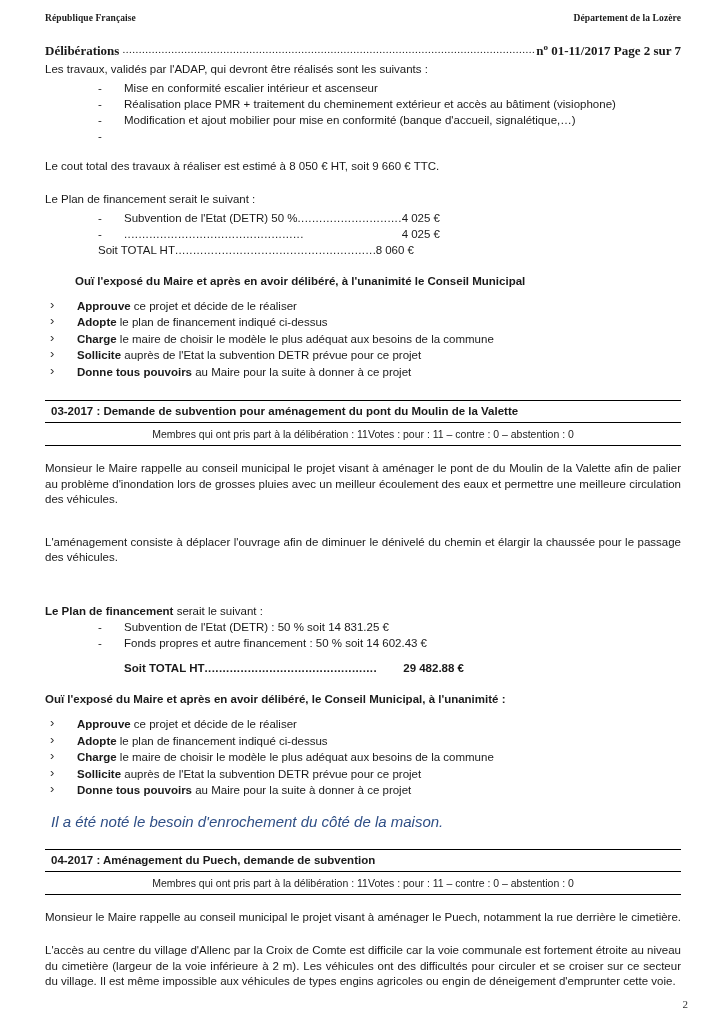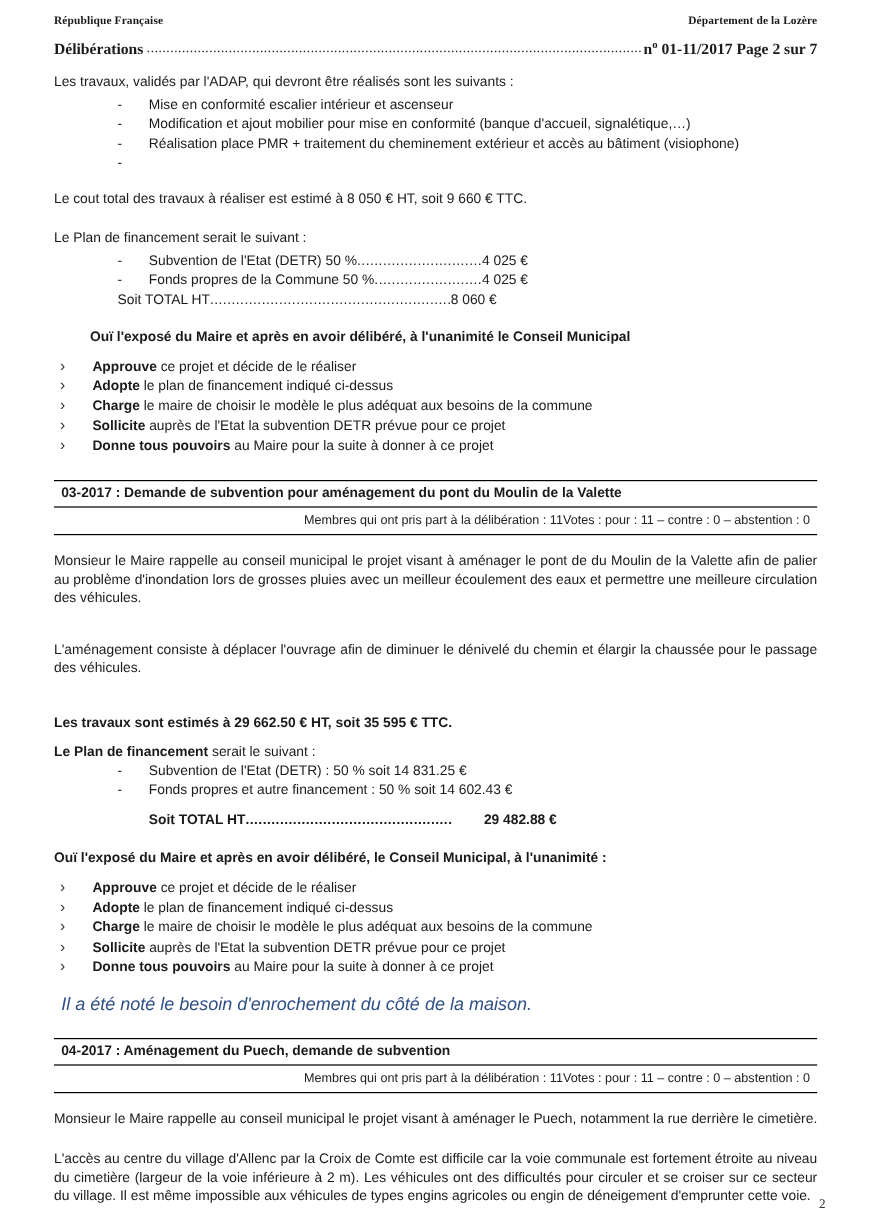--- a/index.html
+++ b/index.html
@@ -40,21 +40,21 @@
     line-height: 12px;
     font-weight: bold;
     letter-spacing: 0.1px;
   }
   .hdr-row2 {
     display: flex;
     align-items: baseline;
     font-size: 13px;
     line-height: 16px;
     font-weight: bold;
-    margin-top: 5px;
+    margin-top: 15px;
     white-space: nowrap;
   }
   .hdr-leader {
     flex: 1 1 auto;
     overflow: hidden;
     white-space: nowrap;
     font-size: 11px;
     font-weight: normal;
     letter-spacing: 0.5px;
     margin: 0 1px 0 3px;
@@ -187,21 +187,21 @@
   .delib-header {
     border-top: 1.2px solid #000;
     border-bottom: 1.2px solid #000;
     padding: 3px 0 3px 6px;
     font-weight: bold;
     font-size: 11.5px;
     line-height: 15px;
   }
   .delib-meta {
     display: flex;
-    justify-content: flex-end;
+    justify-content: center;
     align-items: baseline;
     border-bottom: 1.2px solid #000;
     padding: 4px 4px 4px 6px;
     font-size: 10.5px;
     line-height: 14px;
     color: #222;
   }
   .delib-meta .votes { padding-right: 2px; }
 
   .note-italic {
@@ -238,41 +238,40 @@
       <span class="hdr-ref"><span>n</span><span class="sup">o</span><span> 01-11/2017 Page 2 sur 7</span></span>
     </div>
   </div>
 
   <div class="content">
 
     <p class="para lead">Les travaux, validés par l'ADAP, qui devront être réalisés sont les suivants :</p>
 
     <ul class="dash-list">
       <li>Mise en conformité escalier intérieur et ascenseur</li>
+      <li>Réalisation place PMR + traitement du cheminement extérieur et accès au bâtiment (visiophone)</li>
       <li>Modification et ajout mobilier pour mise en conformité (banque d'accueil, signalétique,…)</li>
-      <li>Réalisation place PMR + traitement du cheminement extérieur et accès au bâtiment (visiophone)</li>
       <li></li>
     </ul>
 
     <div class="spacer-md"></div>
 
     <p class="para">Le cout total des travaux à réaliser est estimé à 8 050 € HT, soit 9 660 € TTC.</p>
 
     <div class="spacer-sm"></div>
 
     <p class="para lead">Le Plan de financement serait le suivant :</p>
 
     <div class="fin-block">
       <div class="fin-row fin-limit-a">
         <span class="lbl">Subvention de l'Etat (DETR) 50 %</span>
         <span class="fin-leader">..................................................</span>
         <span class="amt">4 025 €</span>
       </div>
       <div class="fin-row fin-limit-a">
-        <span class="lbl">Fonds propres de la Commune 50 %</span>
         <span class="fin-leader">..................................................</span>
         <span class="amt">4 025 €</span>
       </div>
       <div class="fin-row no-dash fin-limit-a">
         <span class="lbl">Soit TOTAL HT</span>
         <span class="fin-leader">........................................................................</span>
         <span class="amt">8 060 €</span>
       </div>
     </div>
 
@@ -300,21 +299,20 @@
 
     <div class="spacer-md"></div>
 
     <p class="para">Monsieur le Maire rappelle au conseil municipal le projet visant à aménager le pont de du Moulin de la Valette afin de palier au problème d'inondation lors de grosses pluies avec un meilleur écoulement des eaux et permettre une meilleure circulation des véhicules.</p>
     <div class="spacer-sm"></div>
     <div class="spacer-sm"></div>
     <p class="para">L'aménagement consiste à déplacer l'ouvrage afin de diminuer le dénivelé du chemin et élargir la chaussée pour le passage des véhicules.</p>
 
     <div class="spacer-lg"></div>
 
-    <p class="resolution-heading">Les travaux sont estimés à 29 662.50 € HT, soit 35 595 € TTC.</p>
 
     <div class="spacer-sm"></div>
 
     <p class="tight"><b>Le Plan de financement</b><span> serait le suivant :</span></p>
 
     <div class="plain-indent">
       <div class="d-row">Subvention de l'Etat (DETR) : 50 % soit     14 831.25 €</div>
       <div class="d-row">Fonds propres et autre financement : 50 % soit 14 602.43 €</div>
       <div class="spacer-sm"></div>
       <div class="fin-row fin-limit-b bold" style="padding-left:26px;">

